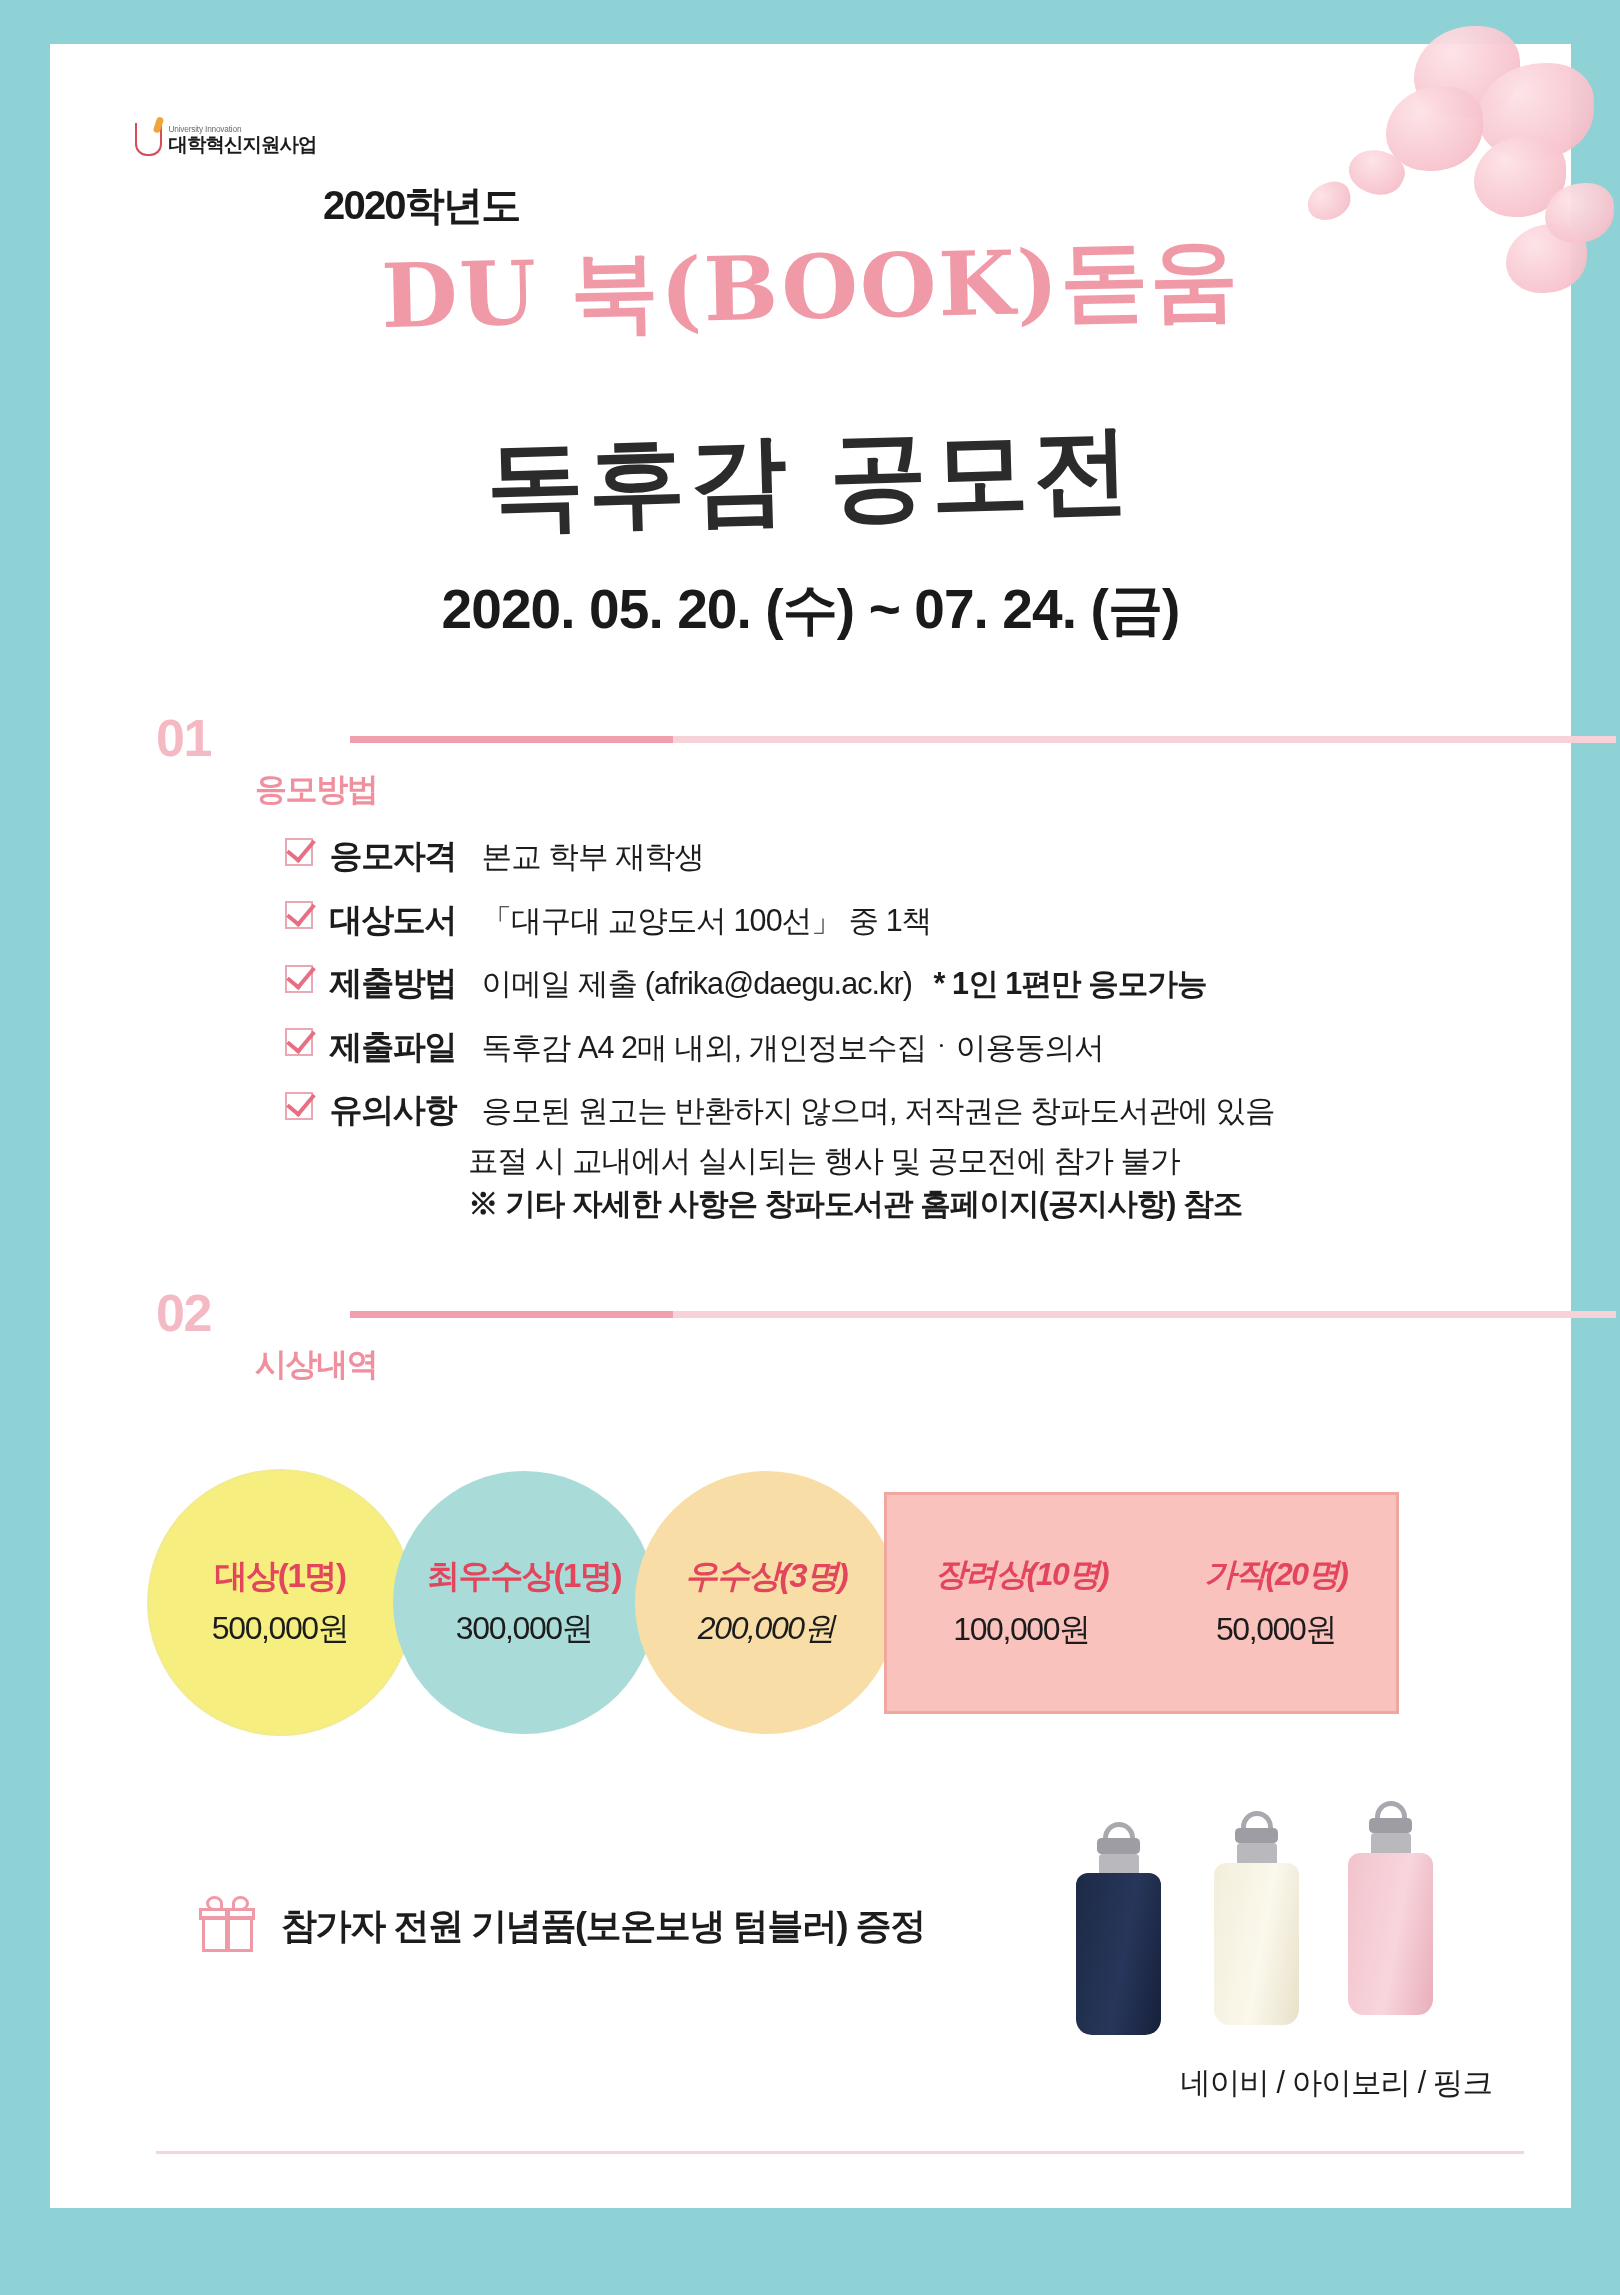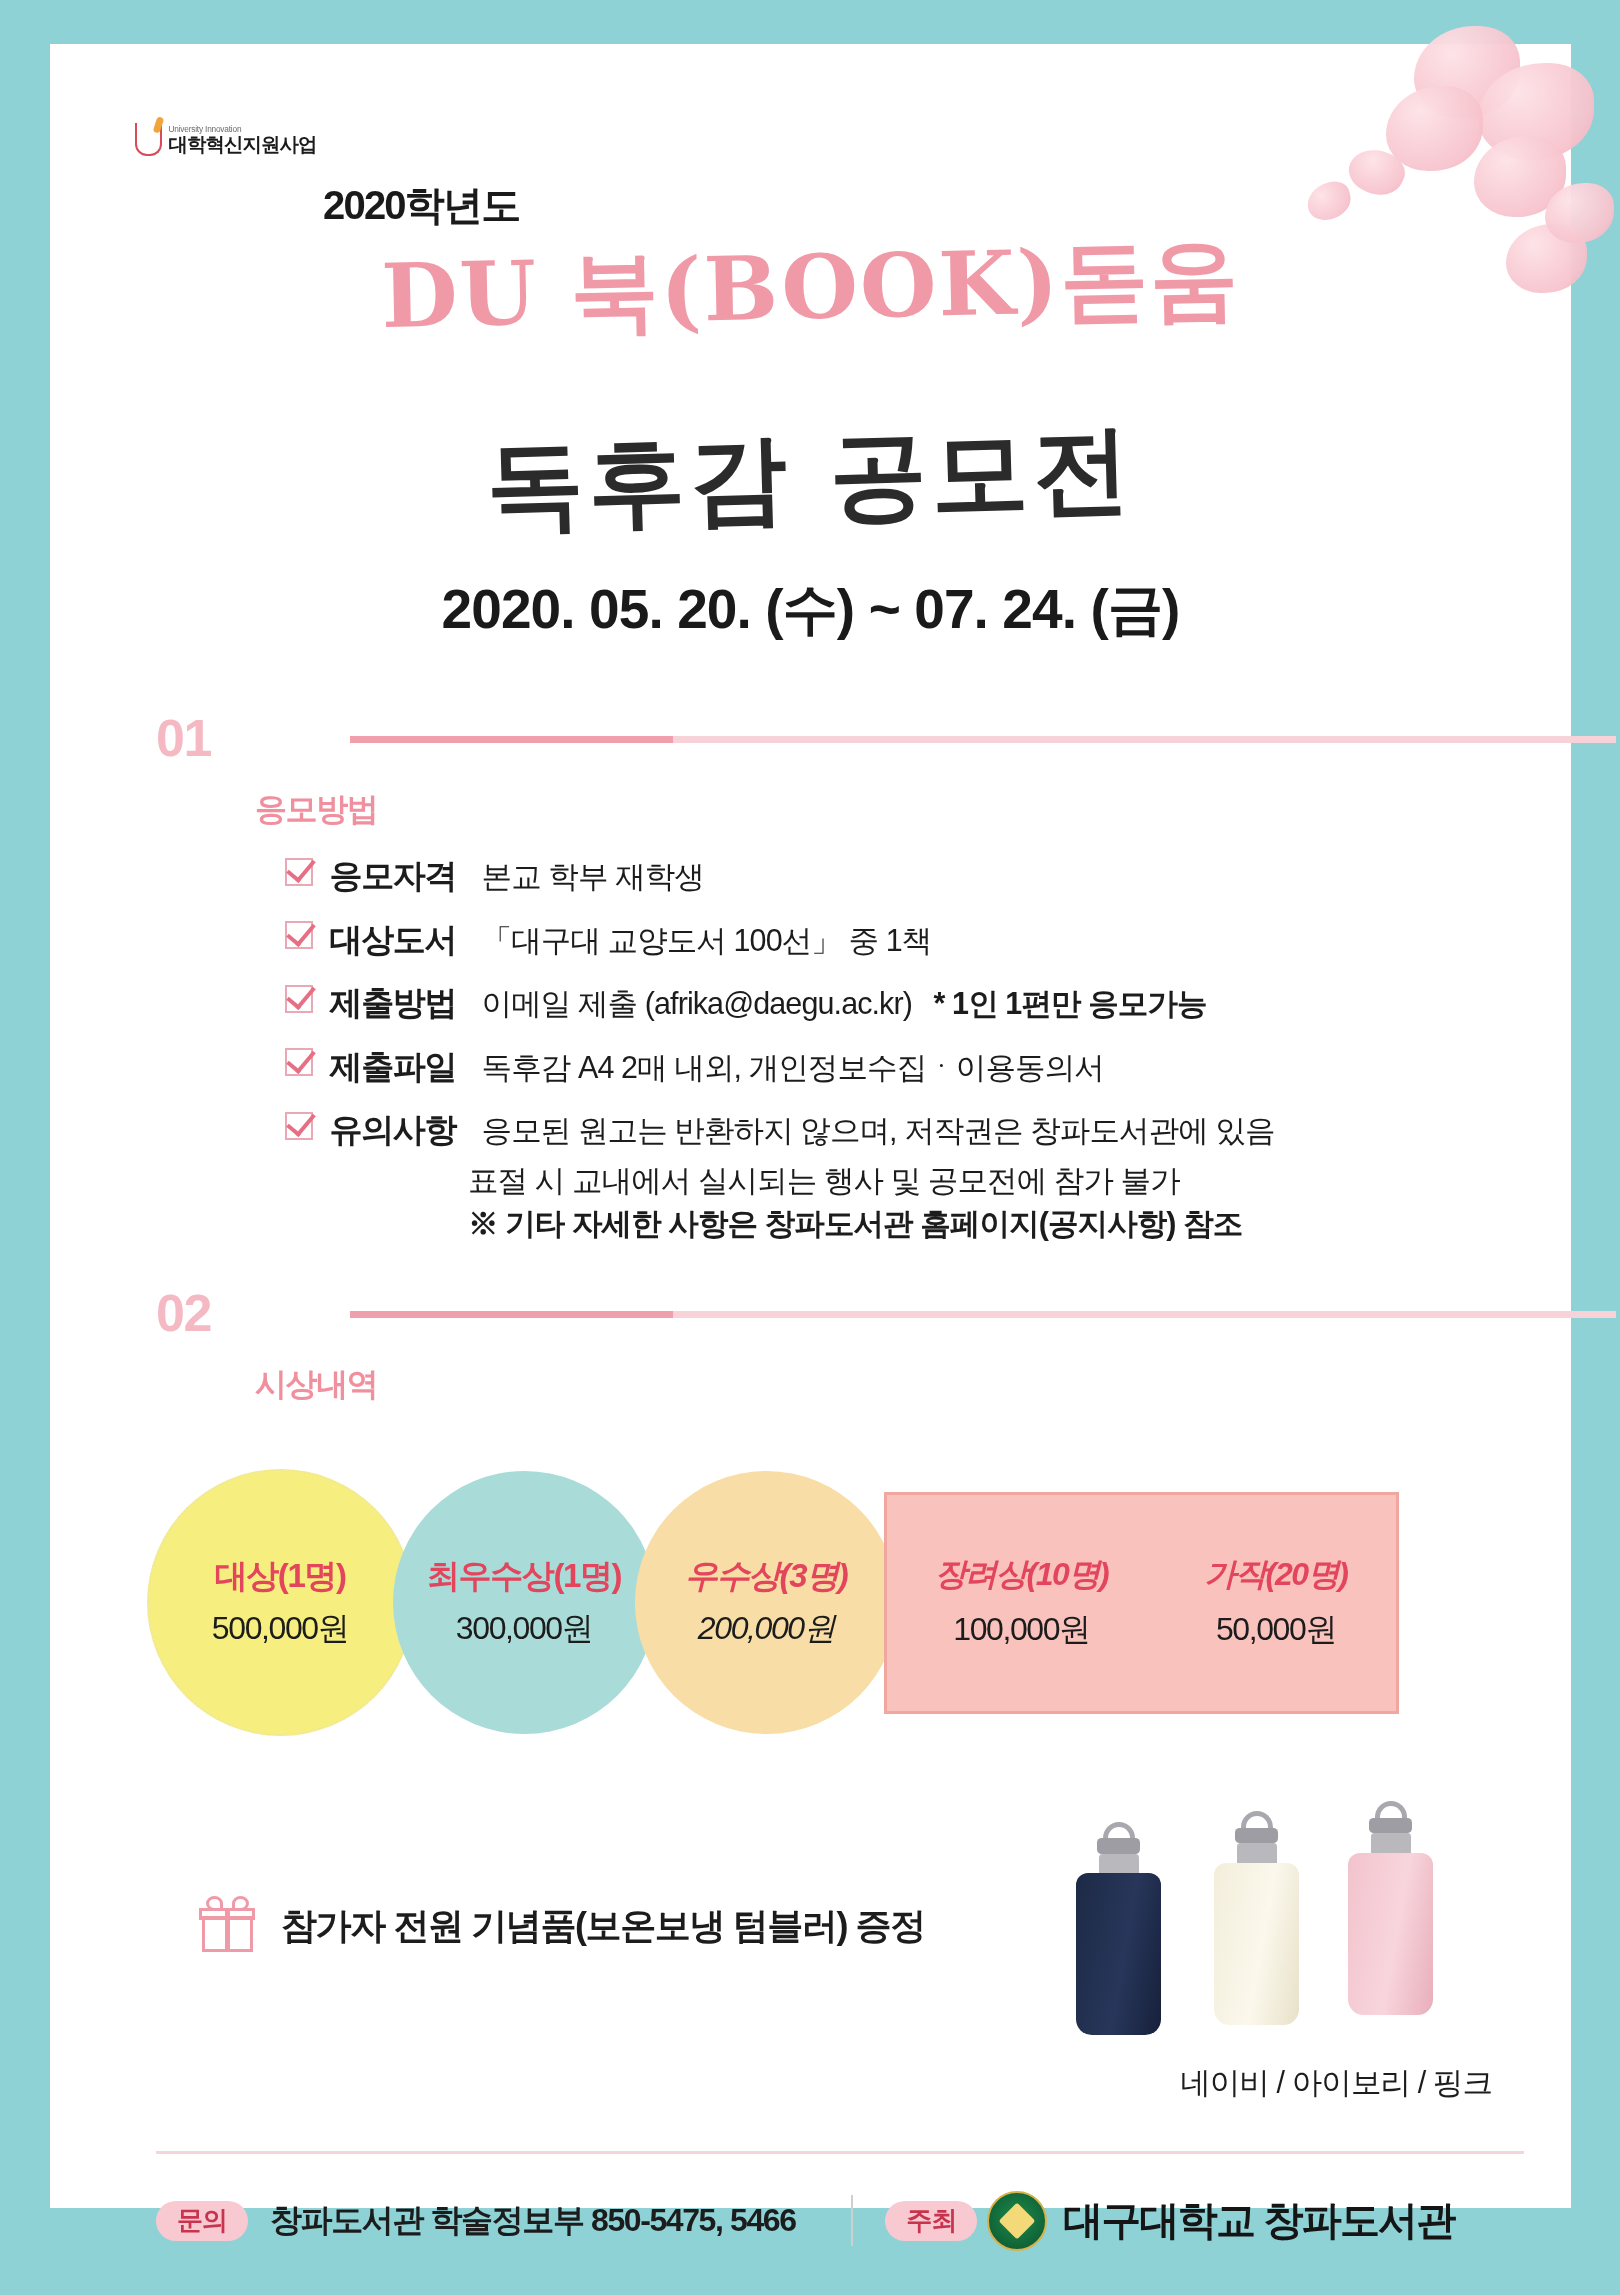--- a/index.html
+++ b/index.html
@@ -157,21 +157,21 @@
     content: "";
     position: absolute;
     left: 0;
     top: 0;
     width: 323px;
     height: 7.4px;
     background: #f0a0ad;
   }
   .sec-label {
     margin-left: 99px;
-    margin-top: 24px;
+    margin-top: 4px;
     font-size: 32px;
     font-weight: bold;
     color: #f0909f;
     letter-spacing: -1.4px;
   }
   
   .rows {
     margin-top: 22px;
     margin-left: 129px;
   }
@@ -615,24 +615,16 @@
       <div class="tumbler tum3">
         <div class="t-handle"></div>
           <div class="t-cap"></div>
           <div class="t-neck"></div>
           <div class="t-body"></div>
       </div>
     </div>
     <div class="colors">네이비 / 아이보리 / 핑크</div>
 
     <div class="foot-rule"></div>
-    <div class="footer">
-      <span class="pill">문의</span>
-      <span class="foot-text">창파도서관 학술정보부 850-5475, 5466</span>
-      <span class="divider"></span>
-      <span class="pill">주최</span>
-      <span class="emblem"></span>
-      <span class="univ">대구대학교 창파도서관</span>
-    </div>
 
   </div>
 </div>
 
 
 </body></html>

